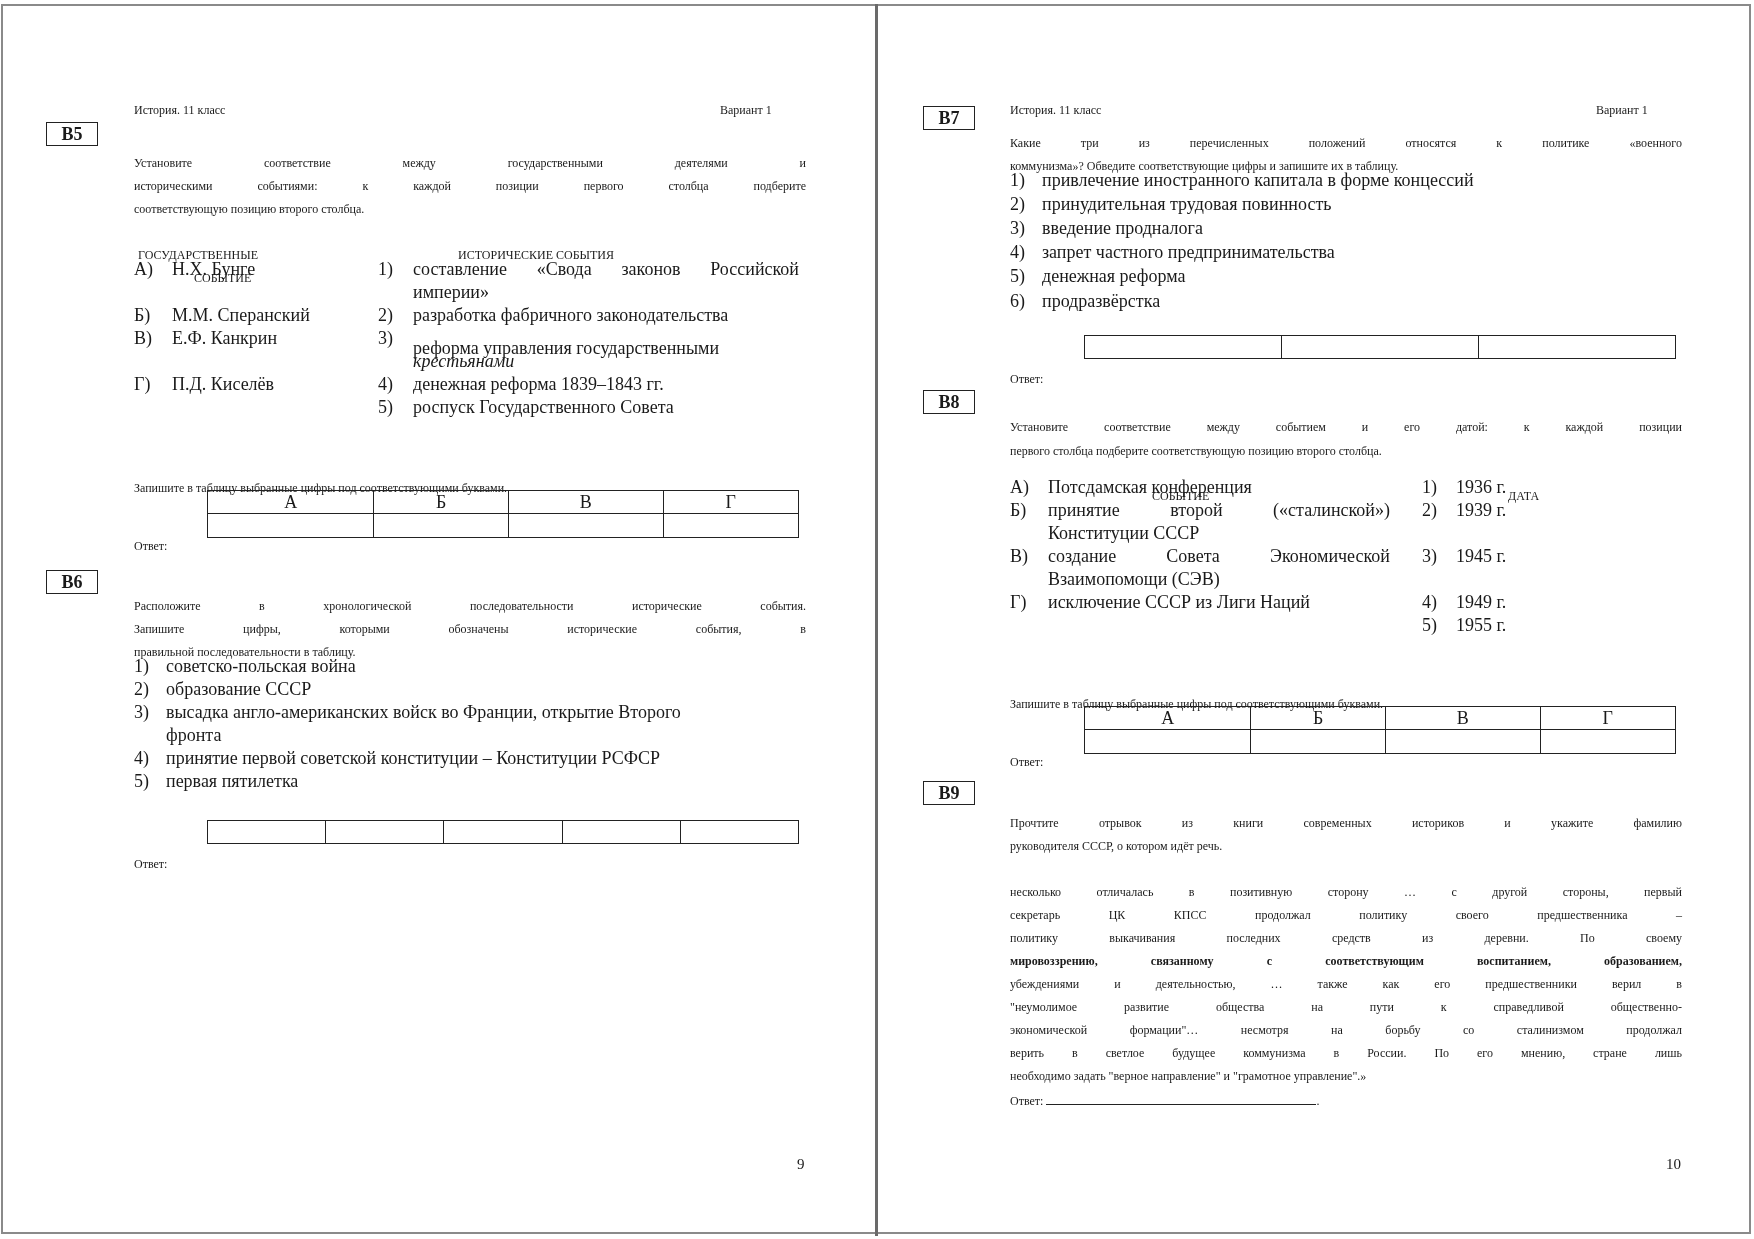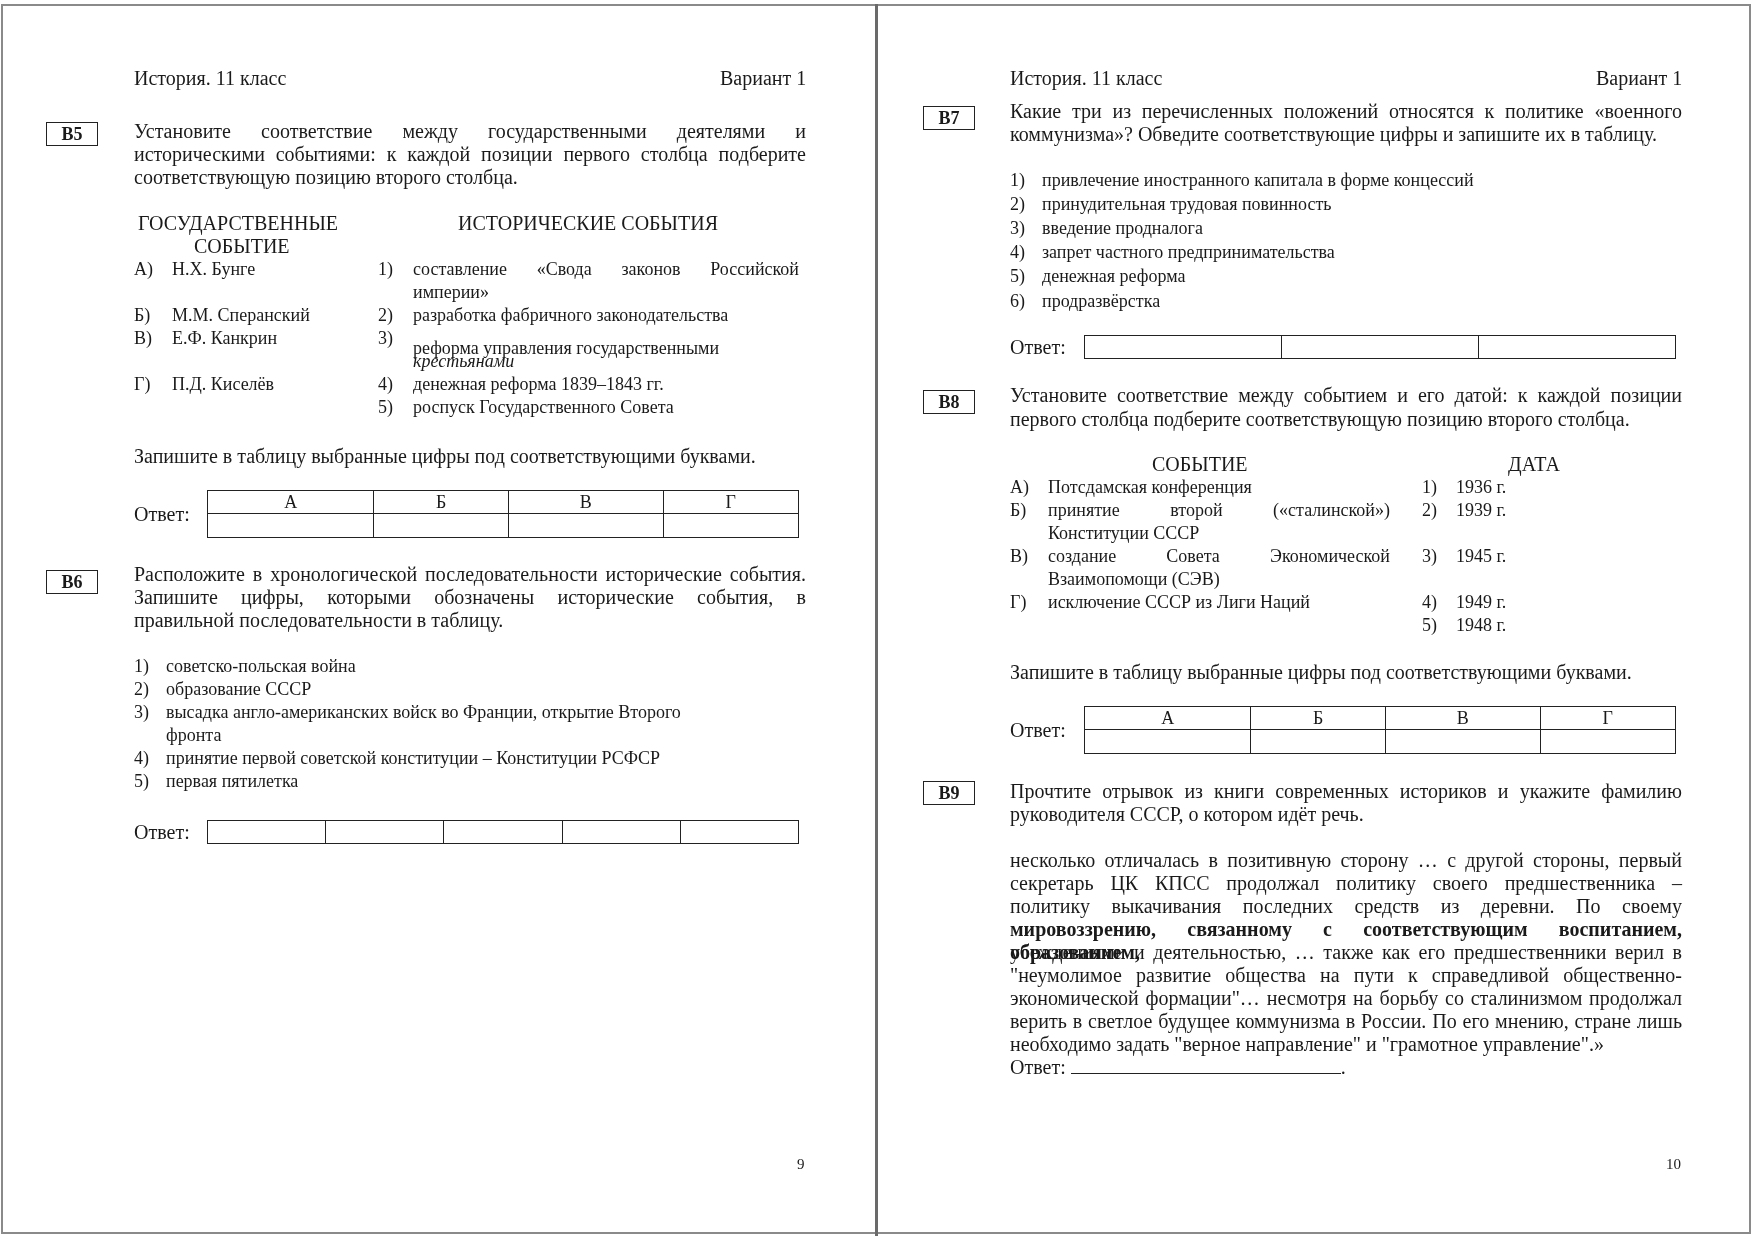--- a/index.html
+++ b/index.html
@@ -4,21 +4,21 @@
 <style>
   html, body { margin:0; padding:0; }
   body { width:1754px; height:1239px; background:#ffffff; position:relative; overflow:hidden;
          font-family:"Liberation Serif", "DejaVu Serif", serif; color:#1a1a1a; }
   .frame { position:absolute; left:1px; top:4px; width:1750px; height:1230px; border-top:2px solid #8a8a8a; border-bottom:2px solid #8a8a8a; border-left:2px solid #8a8a8a; border-right:2px solid #8a8a8a; box-sizing:border-box; }
   .divider { position:absolute; left:875px; top:4px; width:3px; height:1232px; background:#6a6a6a; }
   .page { position:absolute; top:0; height:1239px; }
   .page.left { left:0; width:875px; }
   .page.right { left:878px; width:876px; }
   .abs { position:absolute; }
-  .t { font-size:20px; line-height:23px; }
+  .t { font-size:12px; line-height:23px;margin-top:32px; }
   .just-full { text-align:justify; text-align-last:justify; }
   .qbox { position:absolute; width:52px; height:24px; border:1.5px solid #222; box-sizing:border-box;
           font-weight:bold; font-size:18px; line-height:22px; text-align:center; }
   .item { position:absolute; font-size:18px; line-height:23px; }
   .num { position:absolute; font-size:18px; line-height:23px; }
   table.ans { position:absolute; border-collapse:collapse; }
   table.ans td { border:1.5px solid #222; padding:0; text-align:center; font-size:18px; line-height:21px; }
   .pnum { position:absolute; font-size:15px; }
   .uline { display:inline-block; width:270px; border-bottom:1px solid #222; height:16px; vertical-align:baseline; }
 </style>
@@ -168,21 +168,21 @@
 
   <div class="num" style="left:544px;top:476px;">1)</div>
   <div class="item" style="left:578px;top:476px;">1936 г.</div>
   <div class="num" style="left:544px;top:499px;">2)</div>
   <div class="item" style="left:578px;top:499px;">1939 г.</div>
   <div class="num" style="left:544px;top:545px;">3)</div>
   <div class="item" style="left:578px;top:545px;">1945 г.</div>
   <div class="num" style="left:544px;top:591px;">4)</div>
   <div class="item" style="left:578px;top:591px;">1949 г.</div>
   <div class="num" style="left:544px;top:614px;">5)</div>
-  <div class="item" style="left:578px;top:614px;">1948 г.</div>
+  <div class="item" style="left:578px;top:614px;">1955 г.</div>
 
   <div class="abs t" style="left:132px;top:661px;">Запишите в таблицу выбранные цифры под соответствующими буквами.</div>
 
   <div class="abs t" style="left:132px;top:719px;">Ответ:</div>
   <table class="ans" style="left:206px;top:706px;width:592px;">
     <tbody>
         <tr style="height:23px;">
       <td>А</td>
       <td>Б</td>
       <td>В</td>

